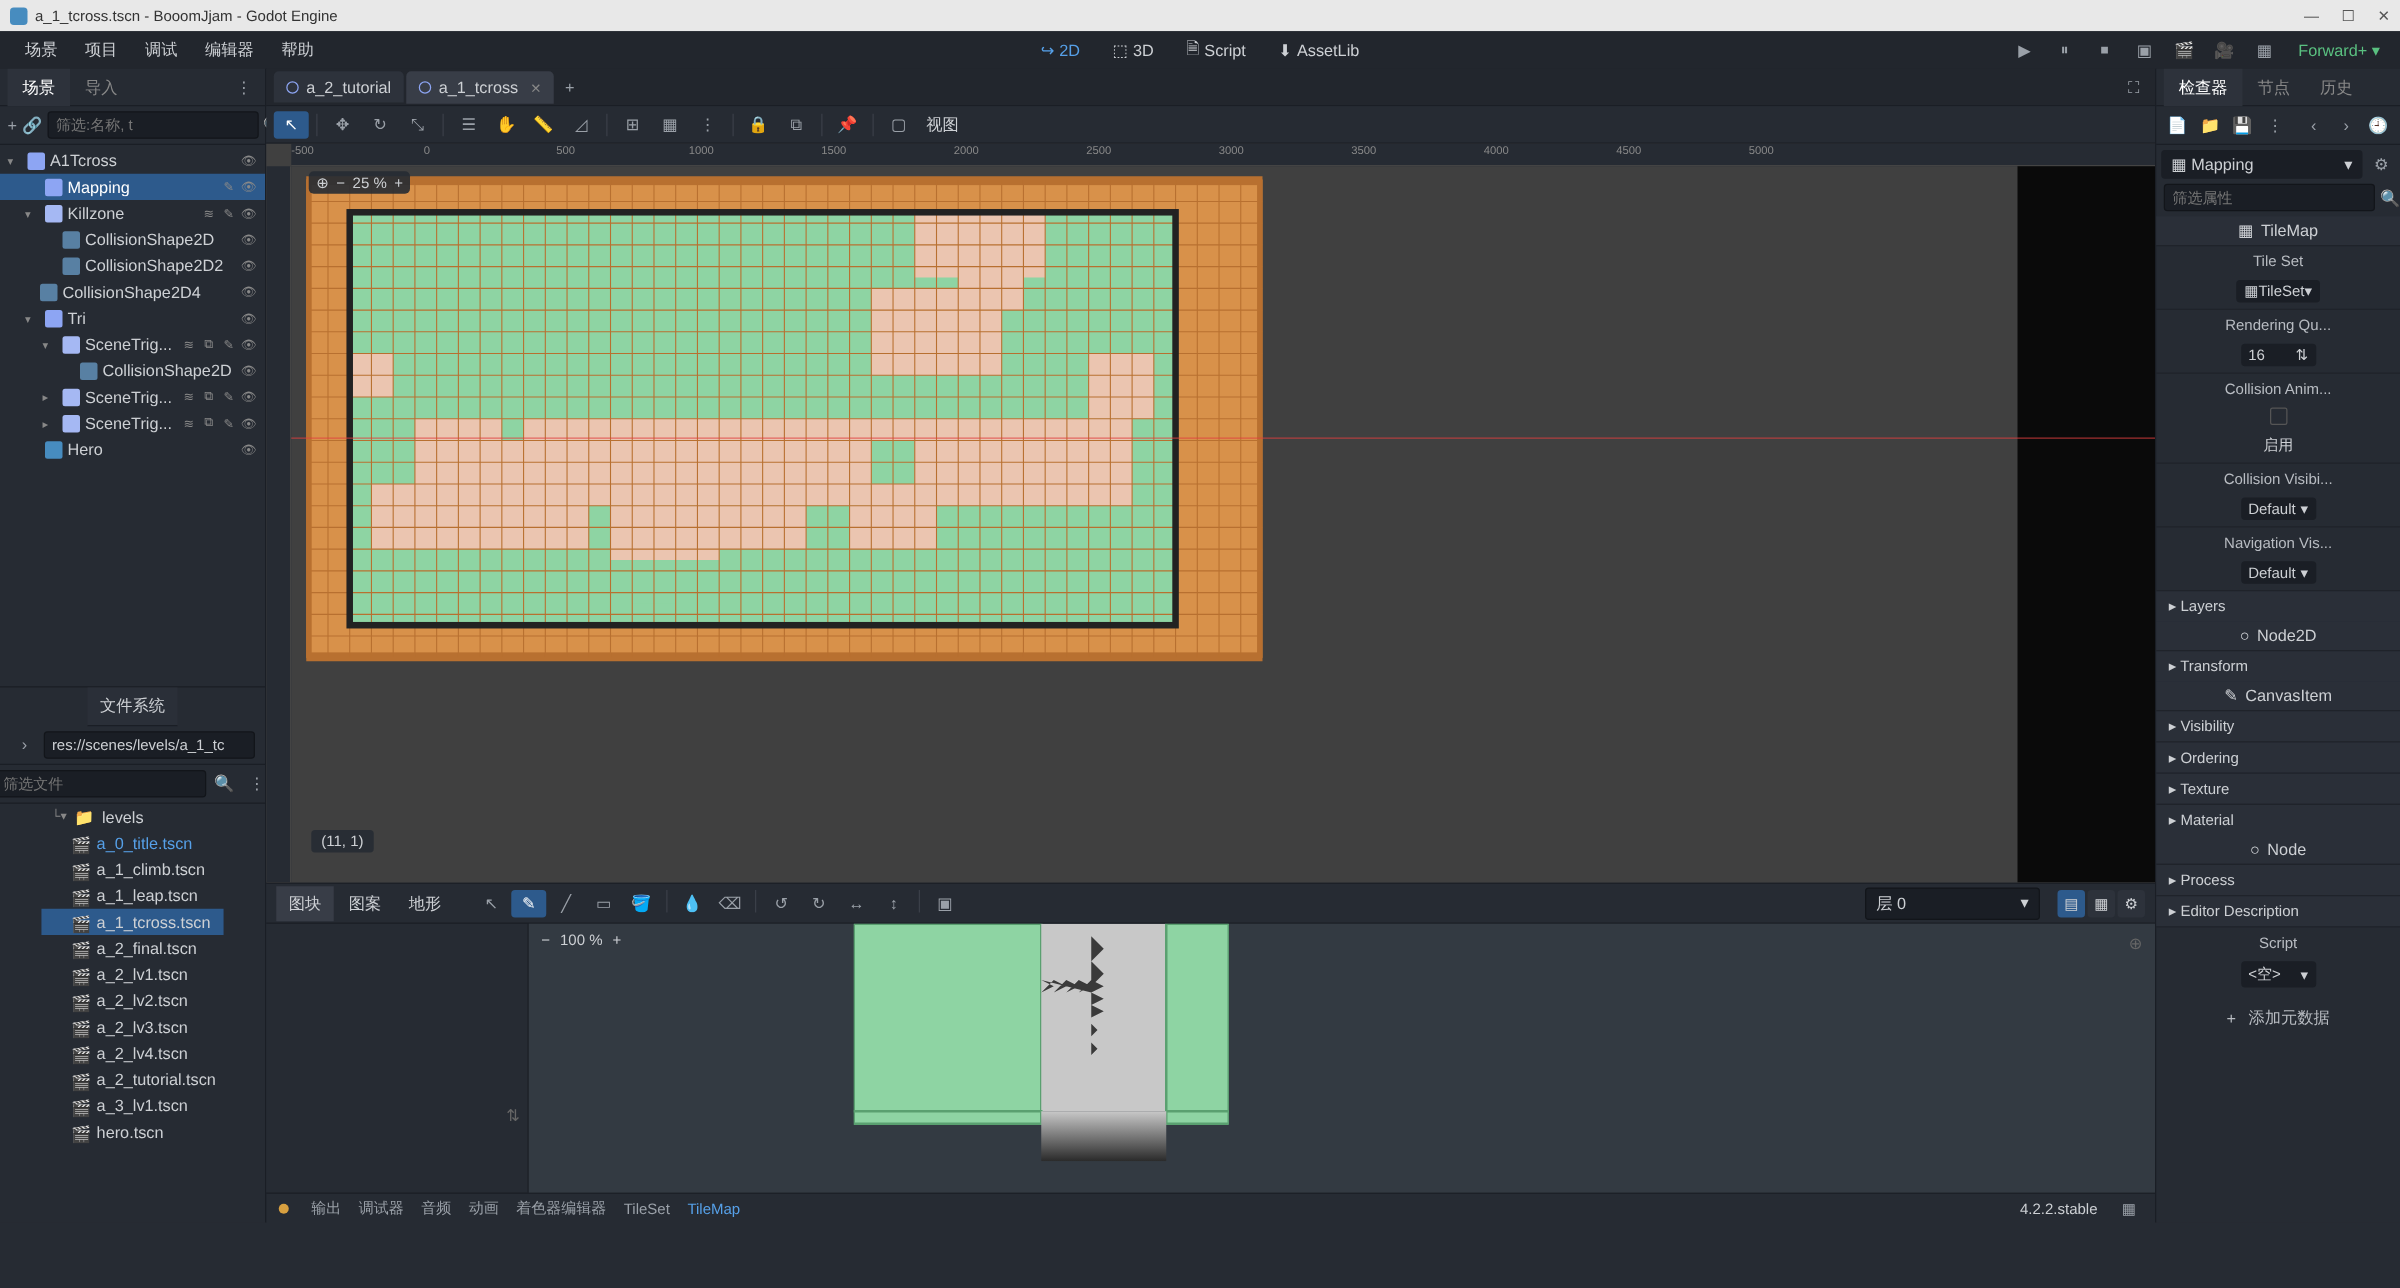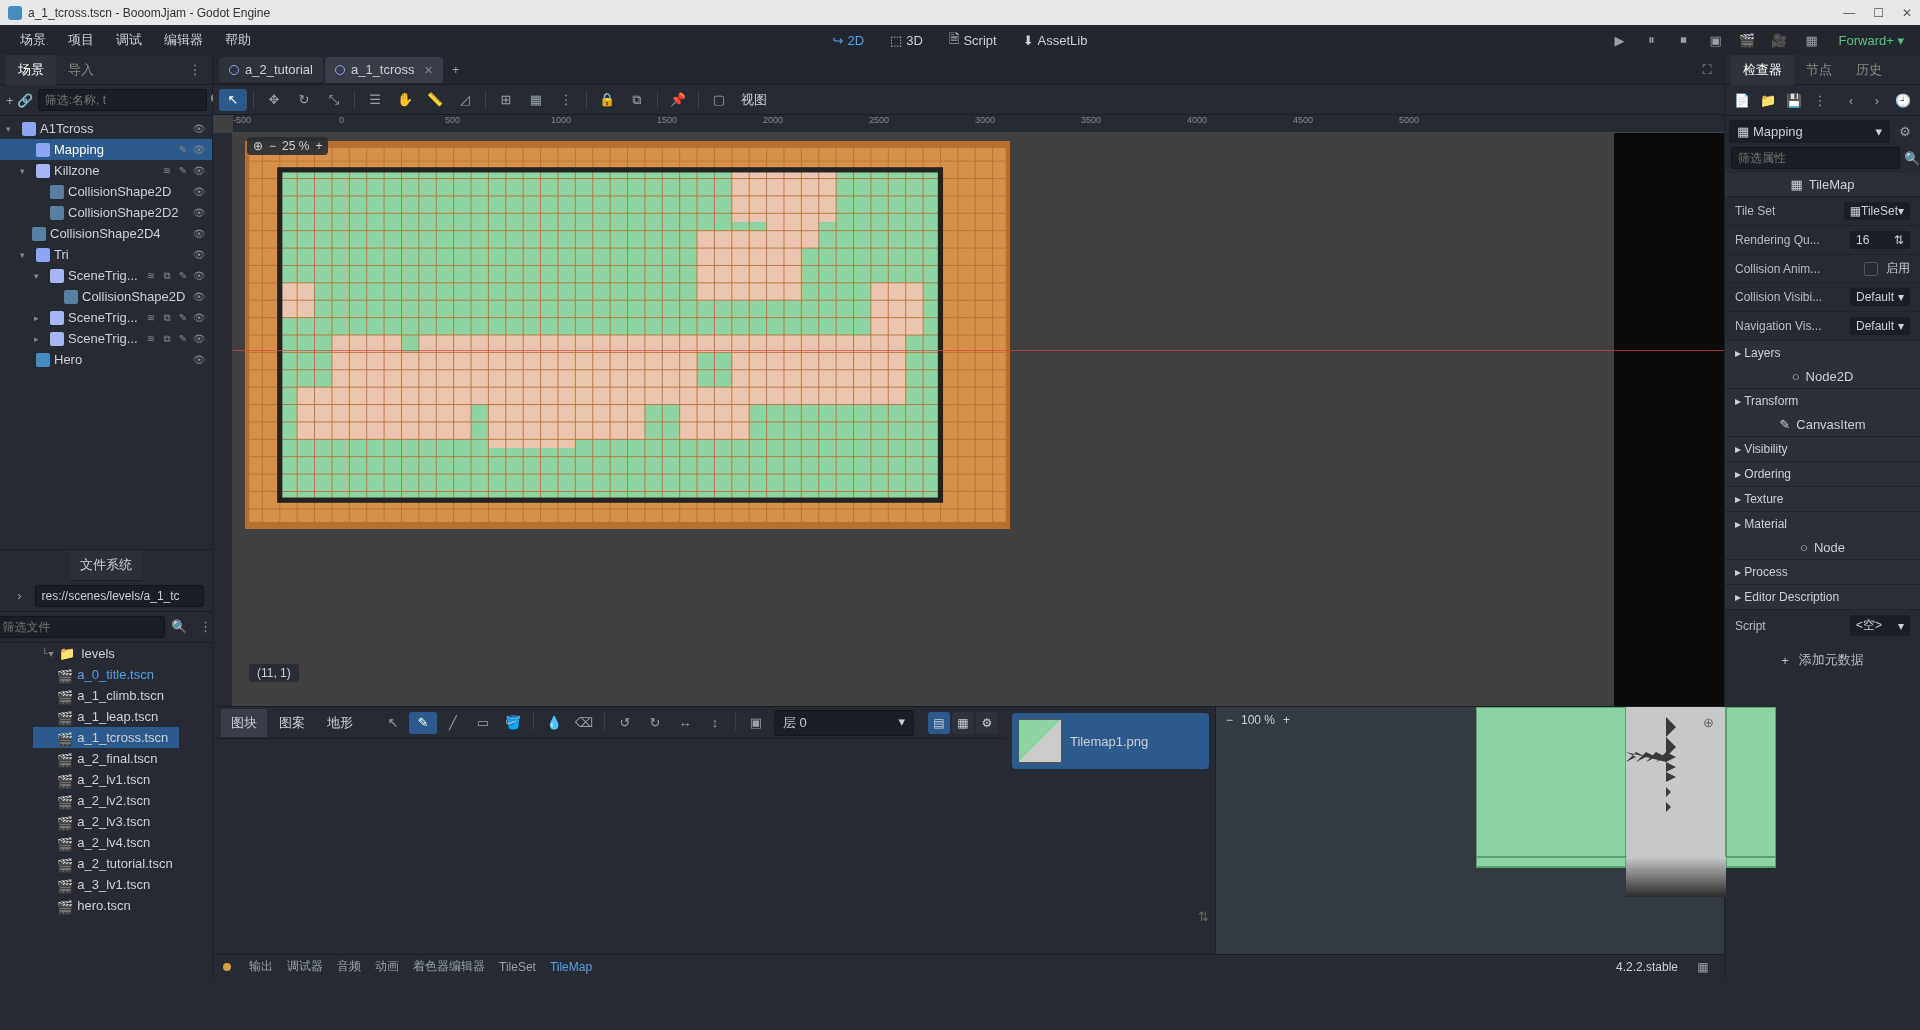--- a/index.html
+++ b/index.html
@@ -61,21 +61,21 @@
 .ruler-h span { position: absolute; }
 .vp-canvas { position: absolute; top: 18px; left: 20px; right: 0; bottom: 0; }
 .zoom-ctrl { position: absolute; top: 4px; left: 14px; background: rgba(38,43,51,.9); display: flex; align-items: center; gap: 6px; padding: 2px 6px; border-radius: 4px; font-size: 12px; z-index: 10; }
 .zoom-ctrl span { cursor: pointer; }
 .grid-bg { position: absolute; top: 8px; left: 12px; width: 765px; height: 388px; }
 .grid-bg .cell-outer { fill: #d8914a; stroke: #b87030; stroke-width: 0.5; }
 .grid-bg .cell-green { fill: #8ed4a3; }
 .grid-bg .cell-path { fill: #ebc5b0; }
 .coord-lbl { position: absolute; bottom: 24px; left: 16px; background: rgba(38,43,51,.9); padding: 2px 8px; font-size: 12px; border-radius: 3px; }
 .black-area { position: absolute; top: 0; right: 0; width: 110px; height: 100%; background: #0a0a0a; }
-.bottom-panel { height: 248px; background: #262b33; border-top: 1px solid #1a1e25; display: flex; flex-direction: row; }
+.bottom-panel { height: 248px; background: #262b33; border-top: 1px solid #1a1e25; display: flex; flex-direction: column; }
 .bot-toolbar { display: flex; height: 32px; align-items: center; padding: 0 8px; gap: 4px; border-bottom: 1px solid #1a1e25; }
 .bot-tabs { display: flex; gap: 2px; }
 .bot-tab { padding: 5px 10px; cursor: pointer; }
 .bot-tab.active { background: #383d47; }
 .bot-tools { display: flex; gap: 2px; margin-left: 12px; }
 .lyr-select { margin-left: auto; display: flex; align-items: center; gap: 6px; }
 .lyr-dd { background: #1a1e25; border: 1px solid #12151a; padding: 3px 8px; border-radius: 3px; min-width: 140px; display: flex; justify-content: space-between; }
 .lyr-grid { display: flex; gap: 2px; margin-left: 8px; }
 .lyr-grid span { width: 22px; height: 22px; display: flex; align-items: center; justify-content: center; background: #2d323b; border-radius: 3px; cursor: pointer; font-size: 12px; }
 .lyr-grid span.active { background: #2d5a8c; }
@@ -91,21 +91,21 @@
 .tv-dark { fill: #3a3a3a; }
 .status-bar { height: 24px; display: flex; align-items: center; padding: 0 10px; gap: 14px; border-top: 1px solid #1a1e25; font-size: 12px; }
 .status-item { cursor: pointer; color: #9aa0a8; }
 .status-item.active { color: #56a0e8; }
 .status-dot { width: 8px; height: 8px; background: #d8a040; border-radius: 50%; display: inline-block; margin-right: 4px; }
 .right-panel { width: 196px; background: #262b33; border-left: 1px solid #1a1e25; display: flex; flex-direction: column; }
 .insp-toolbar { display: flex; align-items: center; gap: 4px; padding: 4px 6px; border-bottom: 1px solid #1a1e25; }
 .node-dd { display: flex; align-items: center; gap: 6px; padding: 4px 8px; background: #1a1e25; margin: 4px 6px; border-radius: 3px; justify-content: space-between; }
 .insp-search { display: flex; gap: 4px; padding: 0 6px 4px; }
 .type-hdr { display: flex; align-items: center; justify-content: center; gap: 6px; padding: 4px; background: #2a2f38; font-weight: 500; }
-.prop-row { display: flex; align-items: center; padding: 5px 10px; gap: 8px; border-top: 1px solid #1f232a; }
+.prop-row { display: flex; align-items: center; padding: 5px 10px; gap: 8px; border-top: 1px solid #1f232a; flex-direction: column; }
 .prop-lbl { flex: 1; color: #b8bcc2; font-size: 12px; white-space: nowrap; overflow: hidden; text-overflow: ellipsis; }
 .prop-val { background: #1a1e25; padding: 2px 6px; border-radius: 3px; min-width: 60px; font-size: 12px; display: flex; align-items: center; justify-content: space-between; }
 .prop-cb { width: 14px; height: 14px; border: 1px solid #555; border-radius: 2px; }
 .section-hdr { padding: 5px 10px; background: #2a2f38; cursor: pointer; border-top: 1px solid #1f232a; font-size: 12px; }
 .add-meta { display: flex; align-items: center; justify-content: center; gap: 10px; padding: 10px; color: #b8bcc2; cursor: pointer; }
 </style>
 </head>
 <body>
 
 <div class="titlebar">
@@ -528,24 +528,20 @@
           </div>
           <div class="lyr-grid">
             <span class="active">▤</span>
             <span>▦</span>
             <span>⚙</span>
           </div>
         </div>
       </div>
       <div class="bot-content">
         <div class="tilelist">
-          <div class="tile-card">
-            <div class="tile-thumb"></div>
-            <span>Tilemap1.png</span>
-          </div>
           <div style="text-align:right;margin-top:140px;color:#666">⇅</div>
         </div>
         <div class="tilevp">
           <div class="tilevp-zoom">
             <span>−</span>
             <span>100 %</span>
             <span>+</span>
           </div>
           <svg class="tilevp-canvas" width="300" height="190">
             <rect x="0" y="0" width="150" height="150" class="tv-green"></rect>

